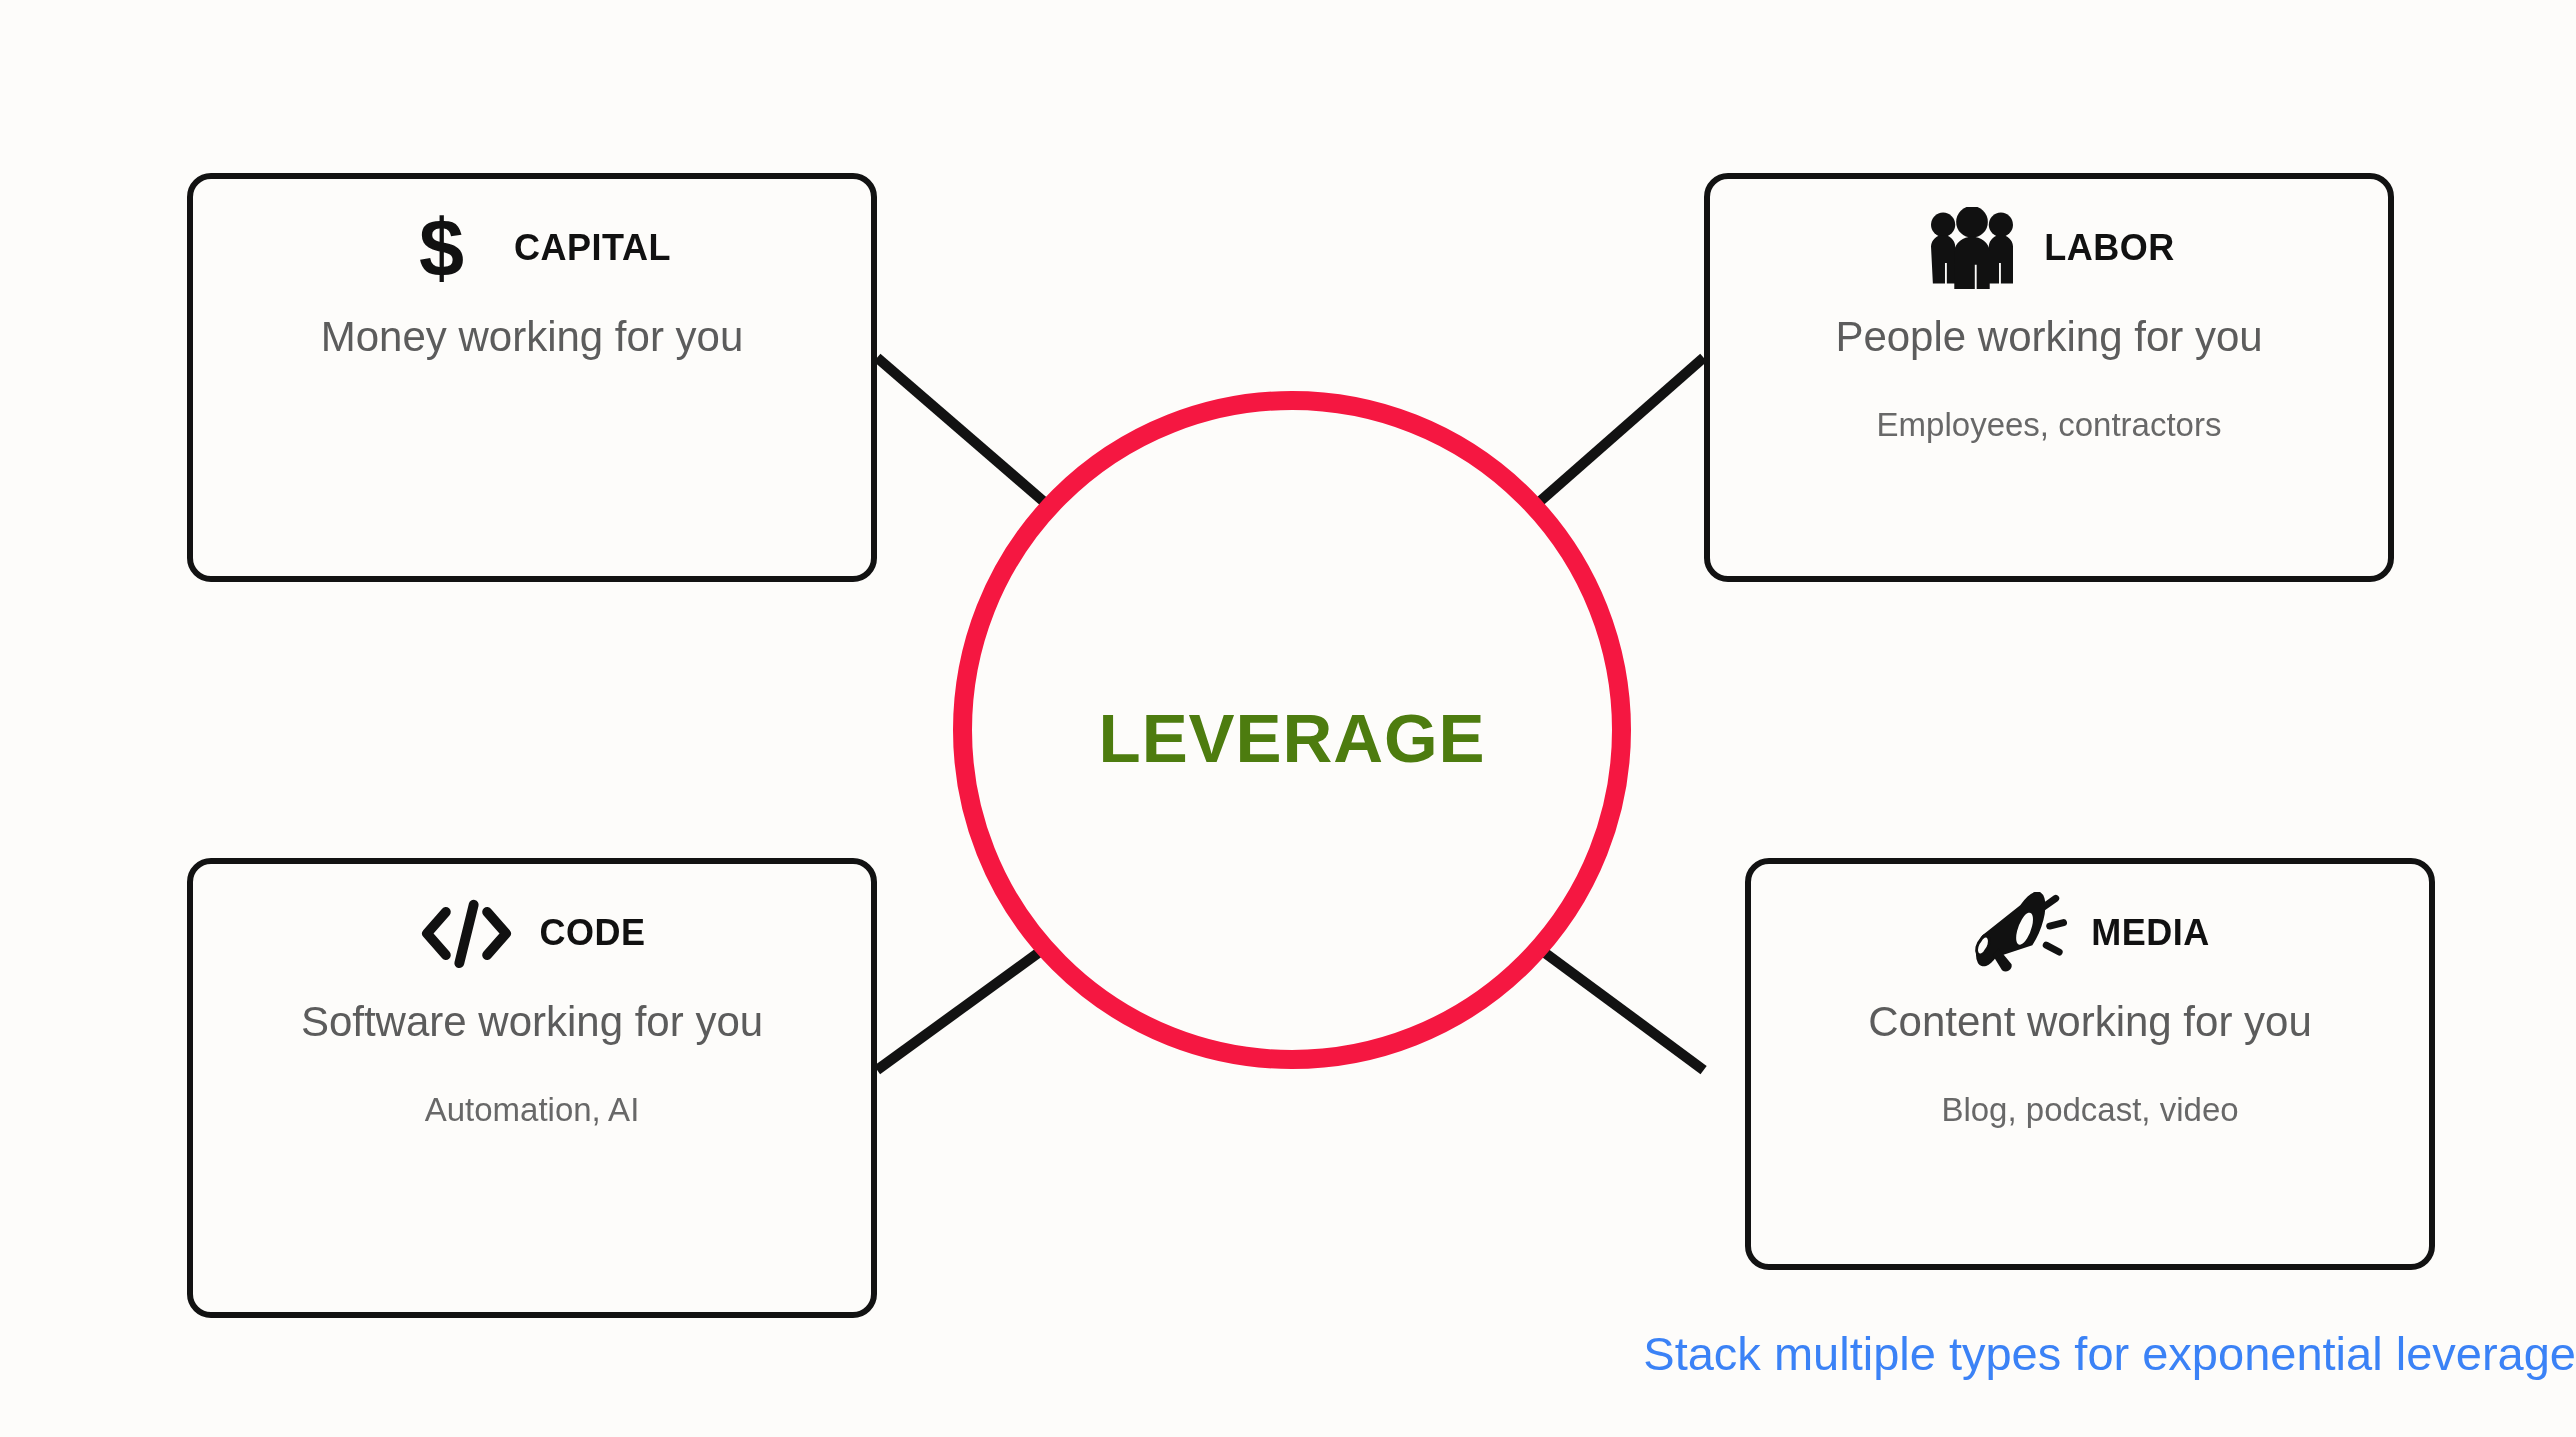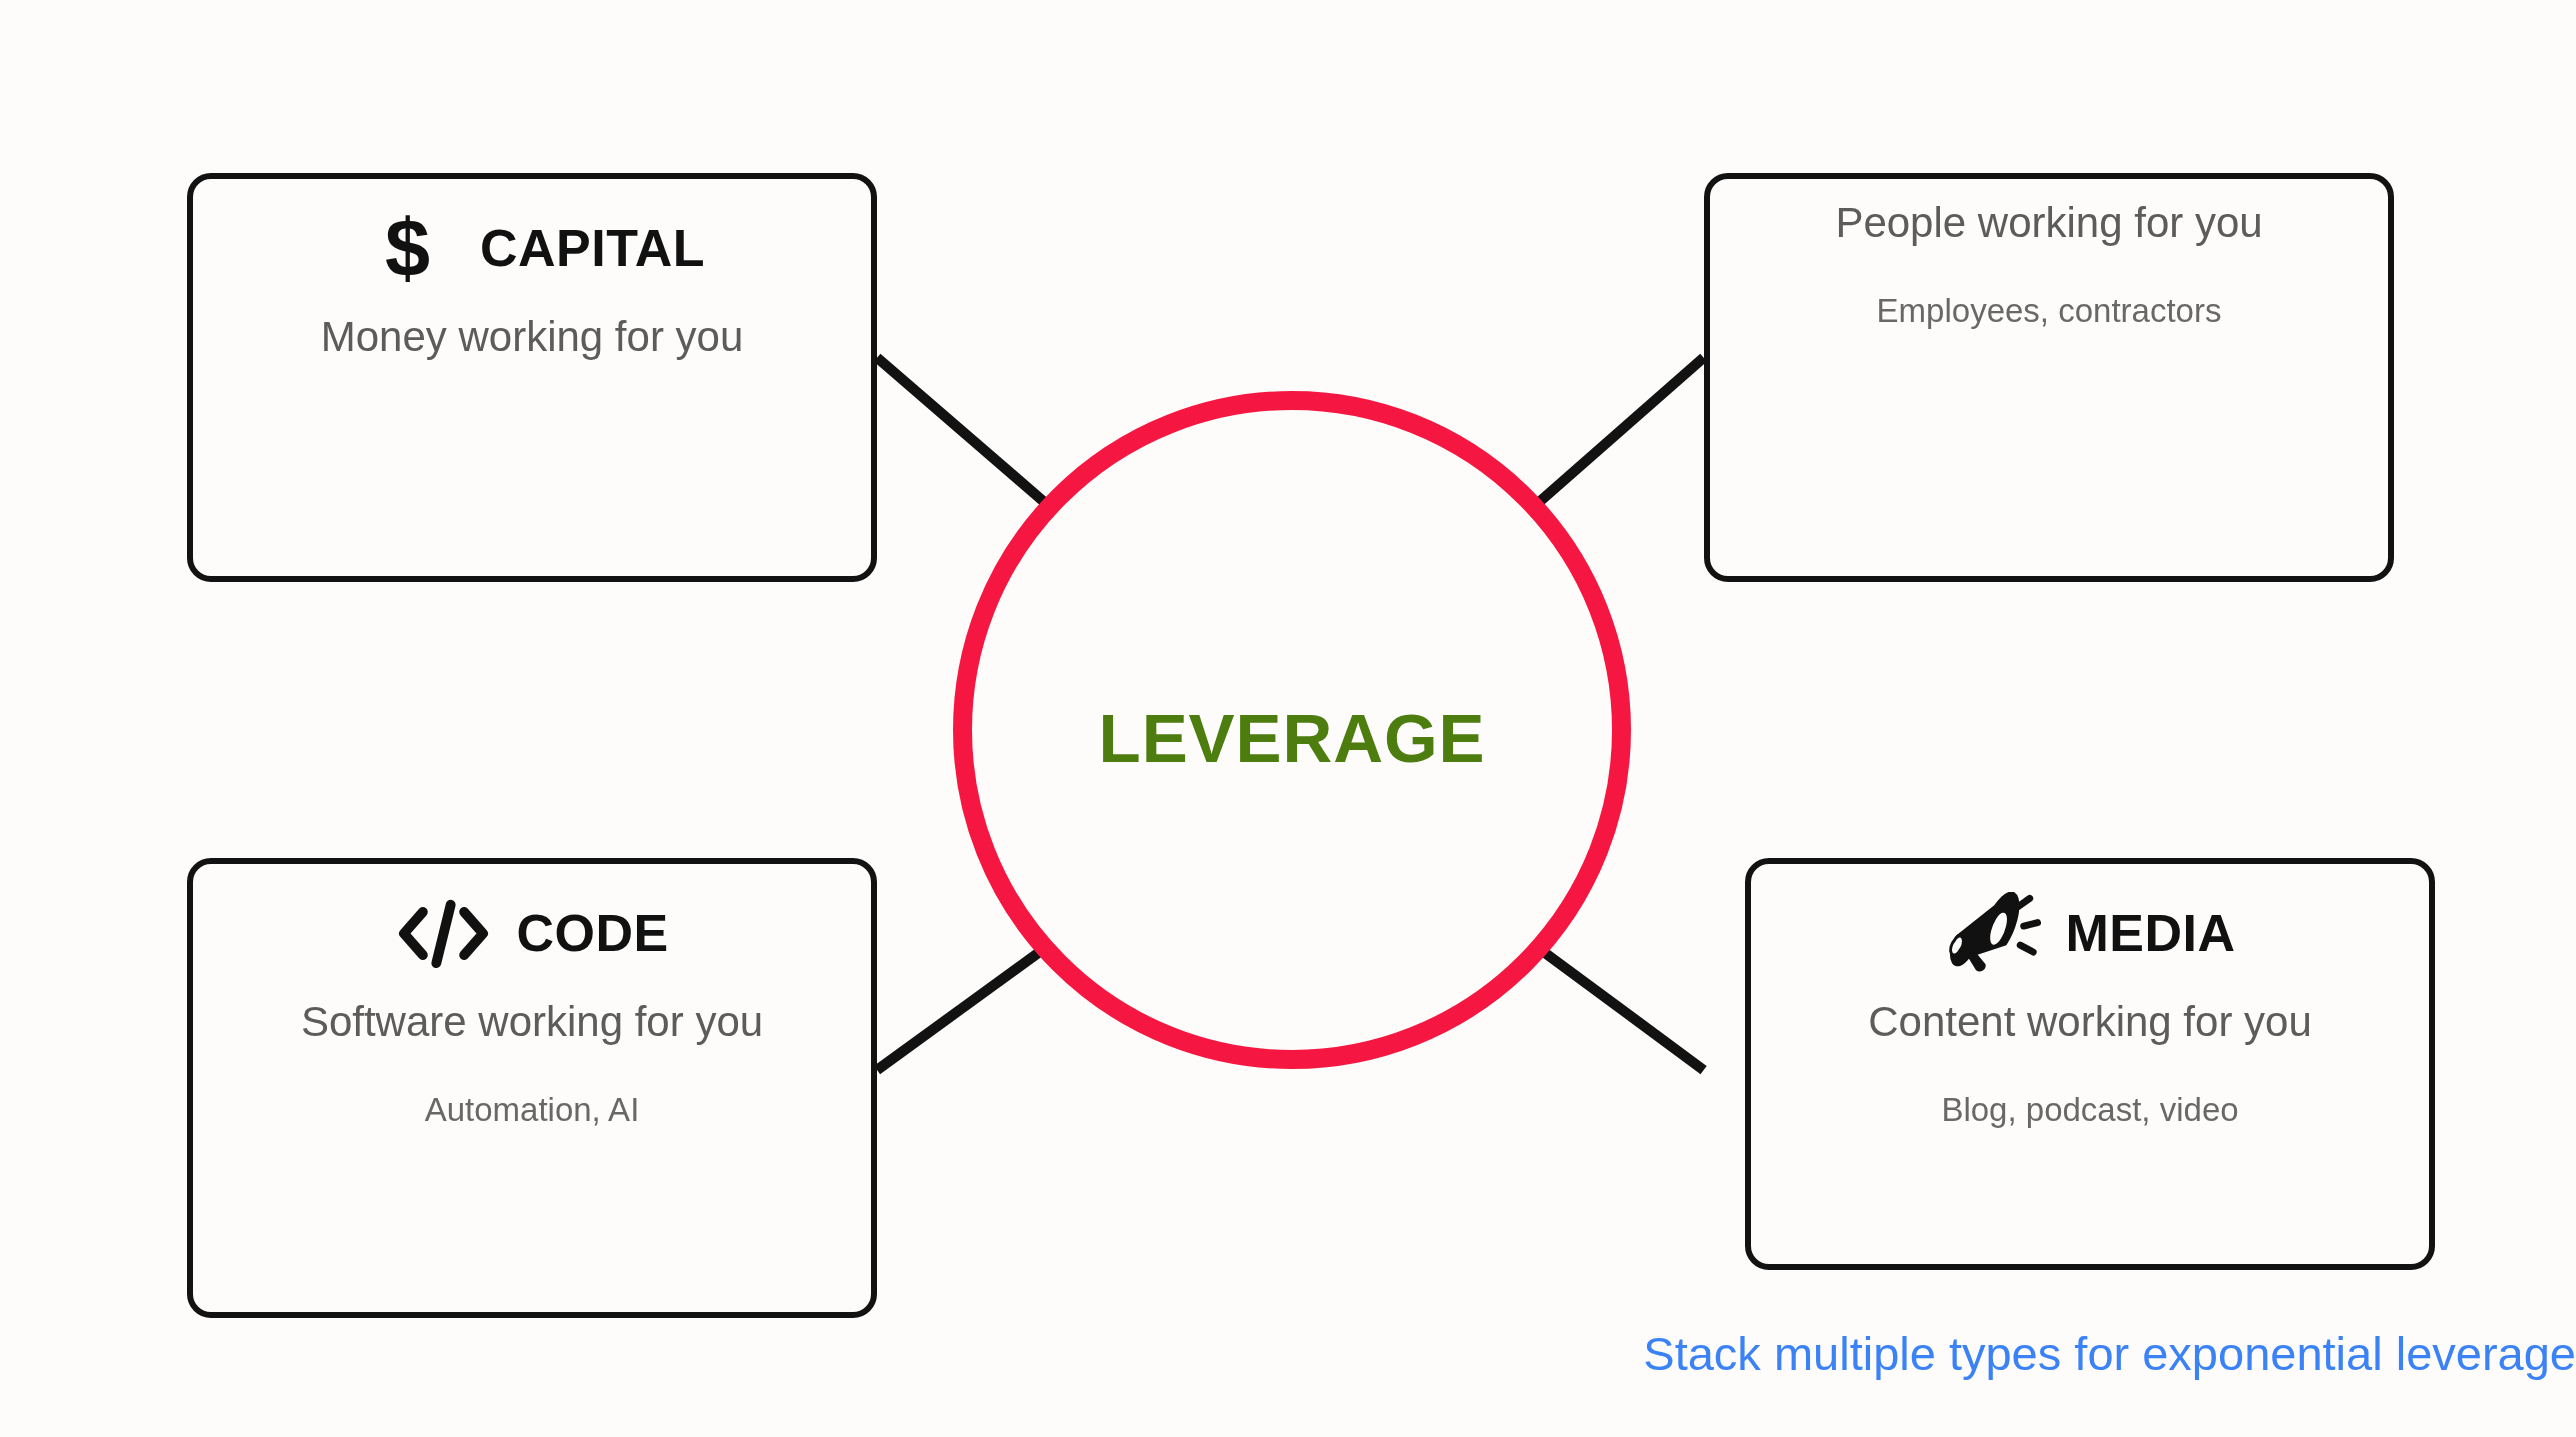--- a/index.html
+++ b/index.html
@@ -82,21 +82,21 @@
   .card-icon {
     display: flex;
     align-items: center;
     justify-content: center;
     width: 97px;
     height: 90px;
     flex: none;
   }
   .card-icon svg { display: block; }
   .card-title {
-    font-size: 52px;
+    font-size: 36px;
     font-weight: bold;
     color: #111111;
     letter-spacing: 0.5px;
     white-space: nowrap;
     line-height: 1;
   }
   .card-sub {
     text-align: center;
     font-size: 42px;
     color: #5C5C5C;
@@ -154,20 +154,36 @@
     <div class="card-head">
       <span class="card-icon">
         <span class="dollar-glyph">$</span>
       </span>
       <span class="card-title">CAPITAL</span>
     </div>
     <div class="card-sub">Money working for you</div>
   </div>
 
   <div class="card card-tr">
+    <div class="card-head">
+      <span class="card-icon">
+        <svg width="94" height="82" viewBox="0 0 100 88" fill="#111111">
+
+          <circle cx="19" cy="19" r="13"></circle>
+          <path d="M6 42 a13 13 0 0 1 13 -12 a13 13 0 0 1 13 12 v40 h-9 v-22 h-2 v22 h-13 z"></path>
+
+          <circle cx="81" cy="19" r="13"></circle>
+          <path d="M68 42 a13 13 0 0 1 13 -12 a13 13 0 0 1 13 12 v40 h-13 v-22 h-2 v22 h-11 z"></path>
+
+          <circle cx="50" cy="16" r="17"></circle>
+          <path d="M31 47 a19 17 0 0 1 19 -15 a19 17 0 0 1 19 15 v41 h-14 v-26 h-2 v26 h-22 z"></path>
+        </svg>
+      </span>
+      <span class="card-title">LABOR</span>
+    </div>
     <div class="card-sub">People working for you</div>
     <div class="card-detail">Employees, contractors</div>
   </div>
 
   <div class="card card-bl">
     <div class="card-head">
       <span class="card-icon">
         <svg width="101" height="79" viewBox="0 0 108 84" fill="none" stroke="#111111" stroke-width="11" stroke-linecap="round" stroke-linejoin="round">
           <polyline points="31,18 10,42 31,66"></polyline>
           <line x1="62" y1="10" x2="46" y2="75"></line>

